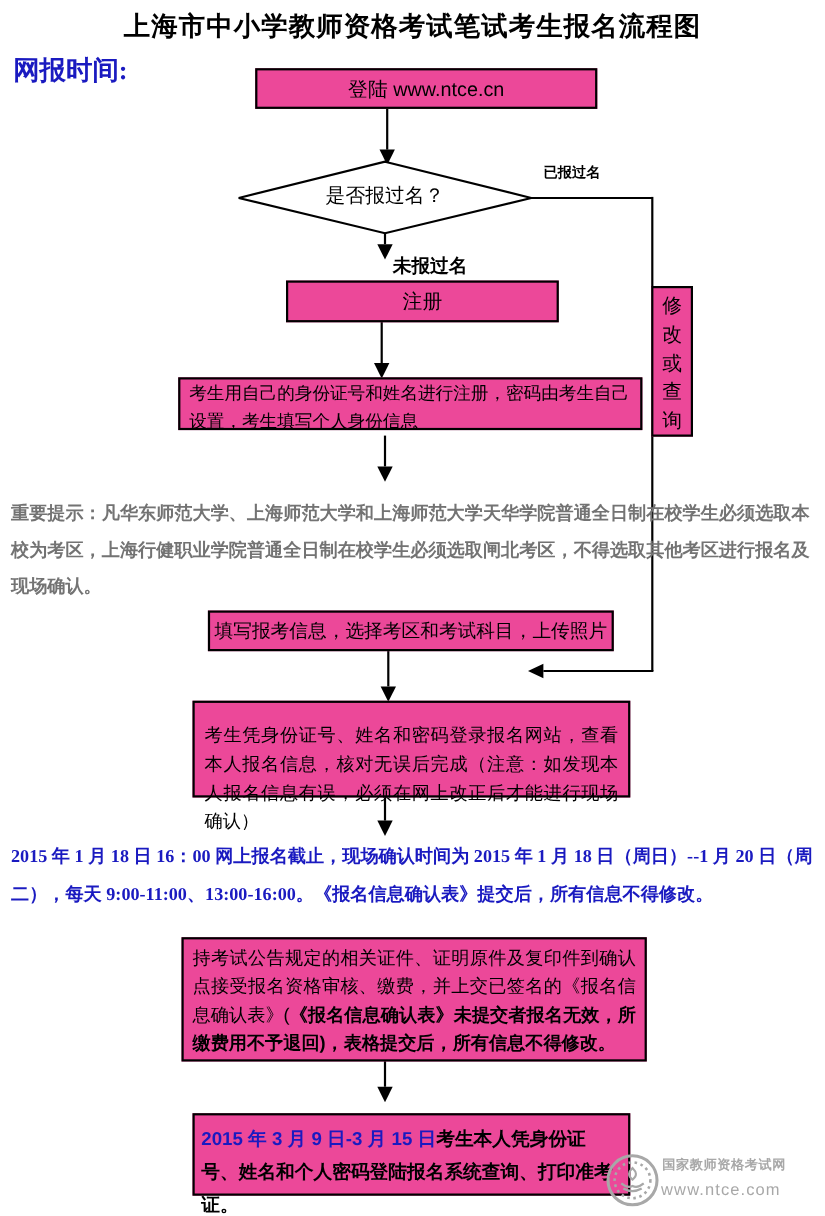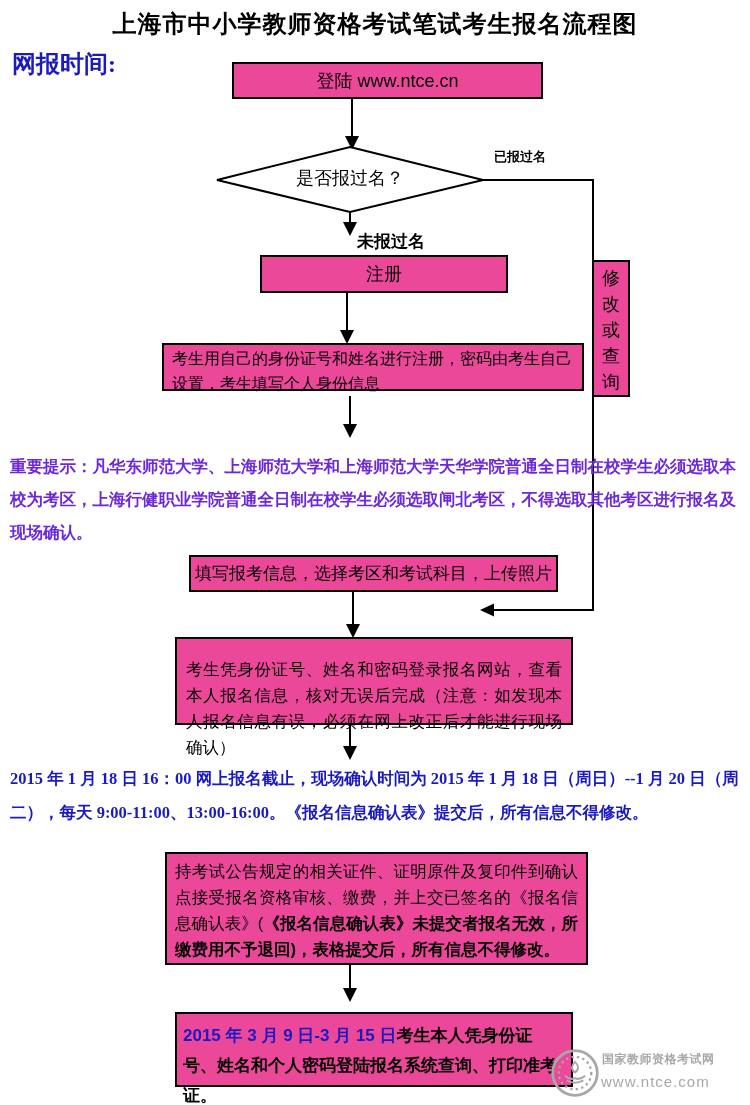--- a/index.html
+++ b/index.html
@@ -9,21 +9,21 @@
 
   .abs{position:absolute;box-sizing:border-box;}
   .box{position:absolute;box-sizing:border-box;background:#ec4899;border:2px solid #000;z-index:2;
        font-family:"Liberation Sans",sans-serif;color:#000;margin-left:20px;}
   .center{display:flex;align-items:center;justify-content:center;text-align:center;}
 
   .title{left:0;top:8px;width:750px;text-align:center;font-size:24px;font-weight:bold;
          font-family:"Liberation Serif",serif;letter-spacing:1px;z-index:2;}
 
   .blue{color:#1a1ac0;}
-  .red{color:#6d28d9;}
+  .red{color:#737373;}
 
   .webtime-label{left:12px;top:48px;font-size:24px;font-weight:bold;
                  font-family:"Liberation Serif",serif;z-index:2;}
   .webtime-value{left:12px;top:93px;font-size:17px;font-weight:bold;
                  font-family:"Liberation Serif",serif;z-index:2;}
 
   .login-box{left:212px;top:62px;width:311px;height:37px;font-size:18px;}
   .decision-label{left:240px;top:166px;width:220px;text-align:center;font-size:18px;z-index:2;}
   .branch-yes{left:494px;top:148px;font-size:13px;font-weight:bold;
               font-family:"Liberation Serif",serif;z-index:2;}

